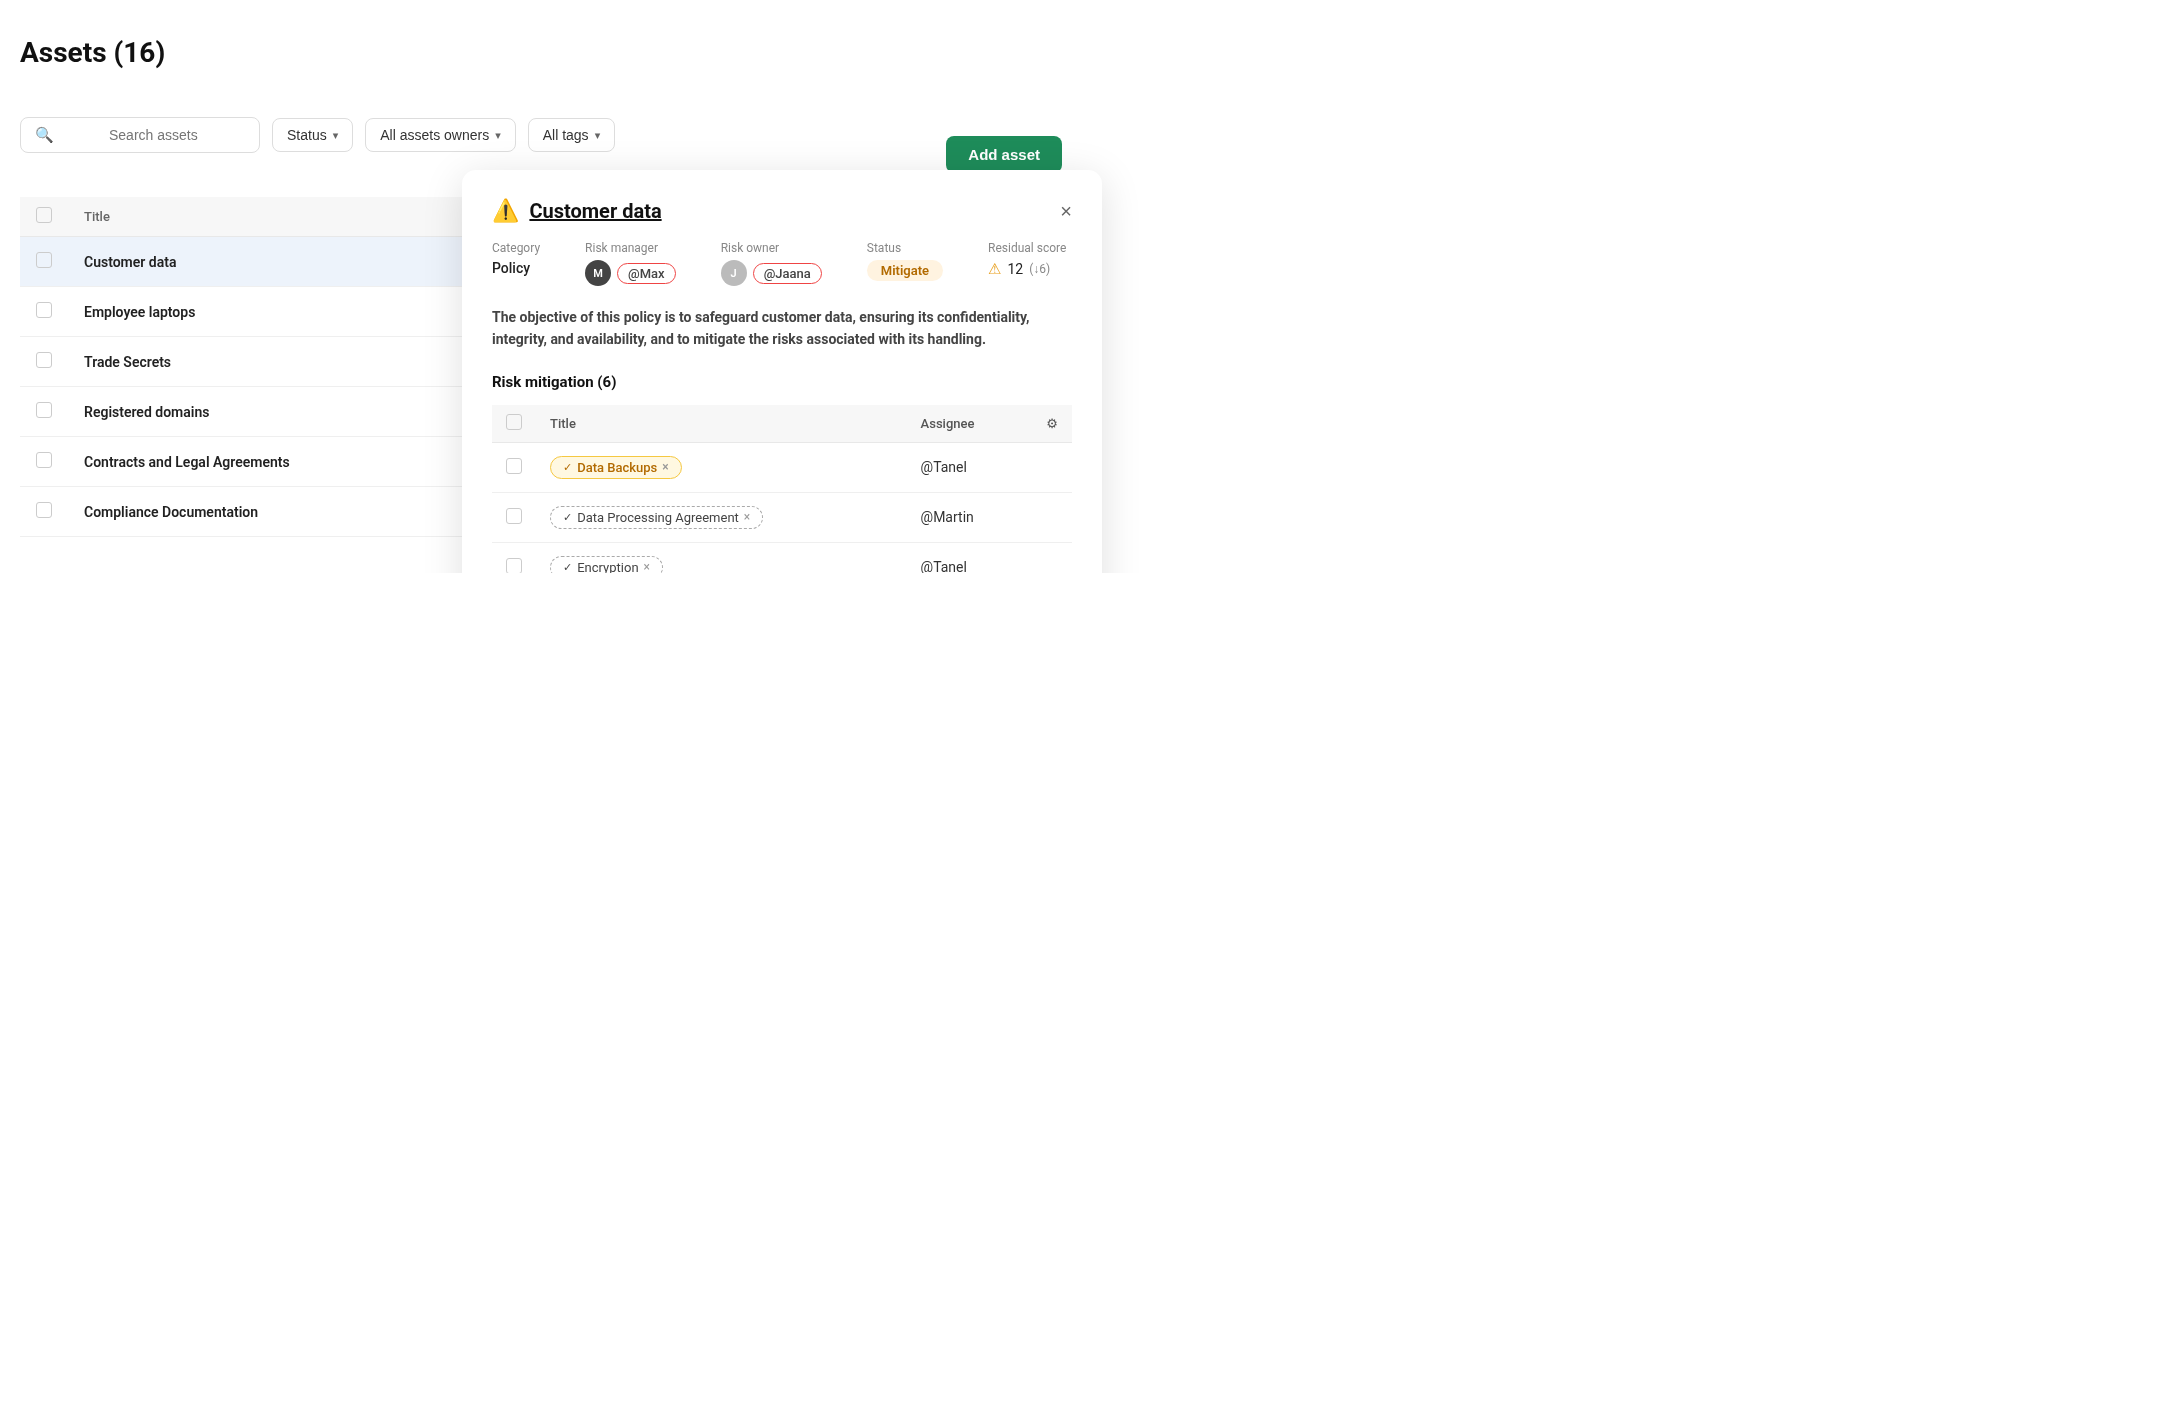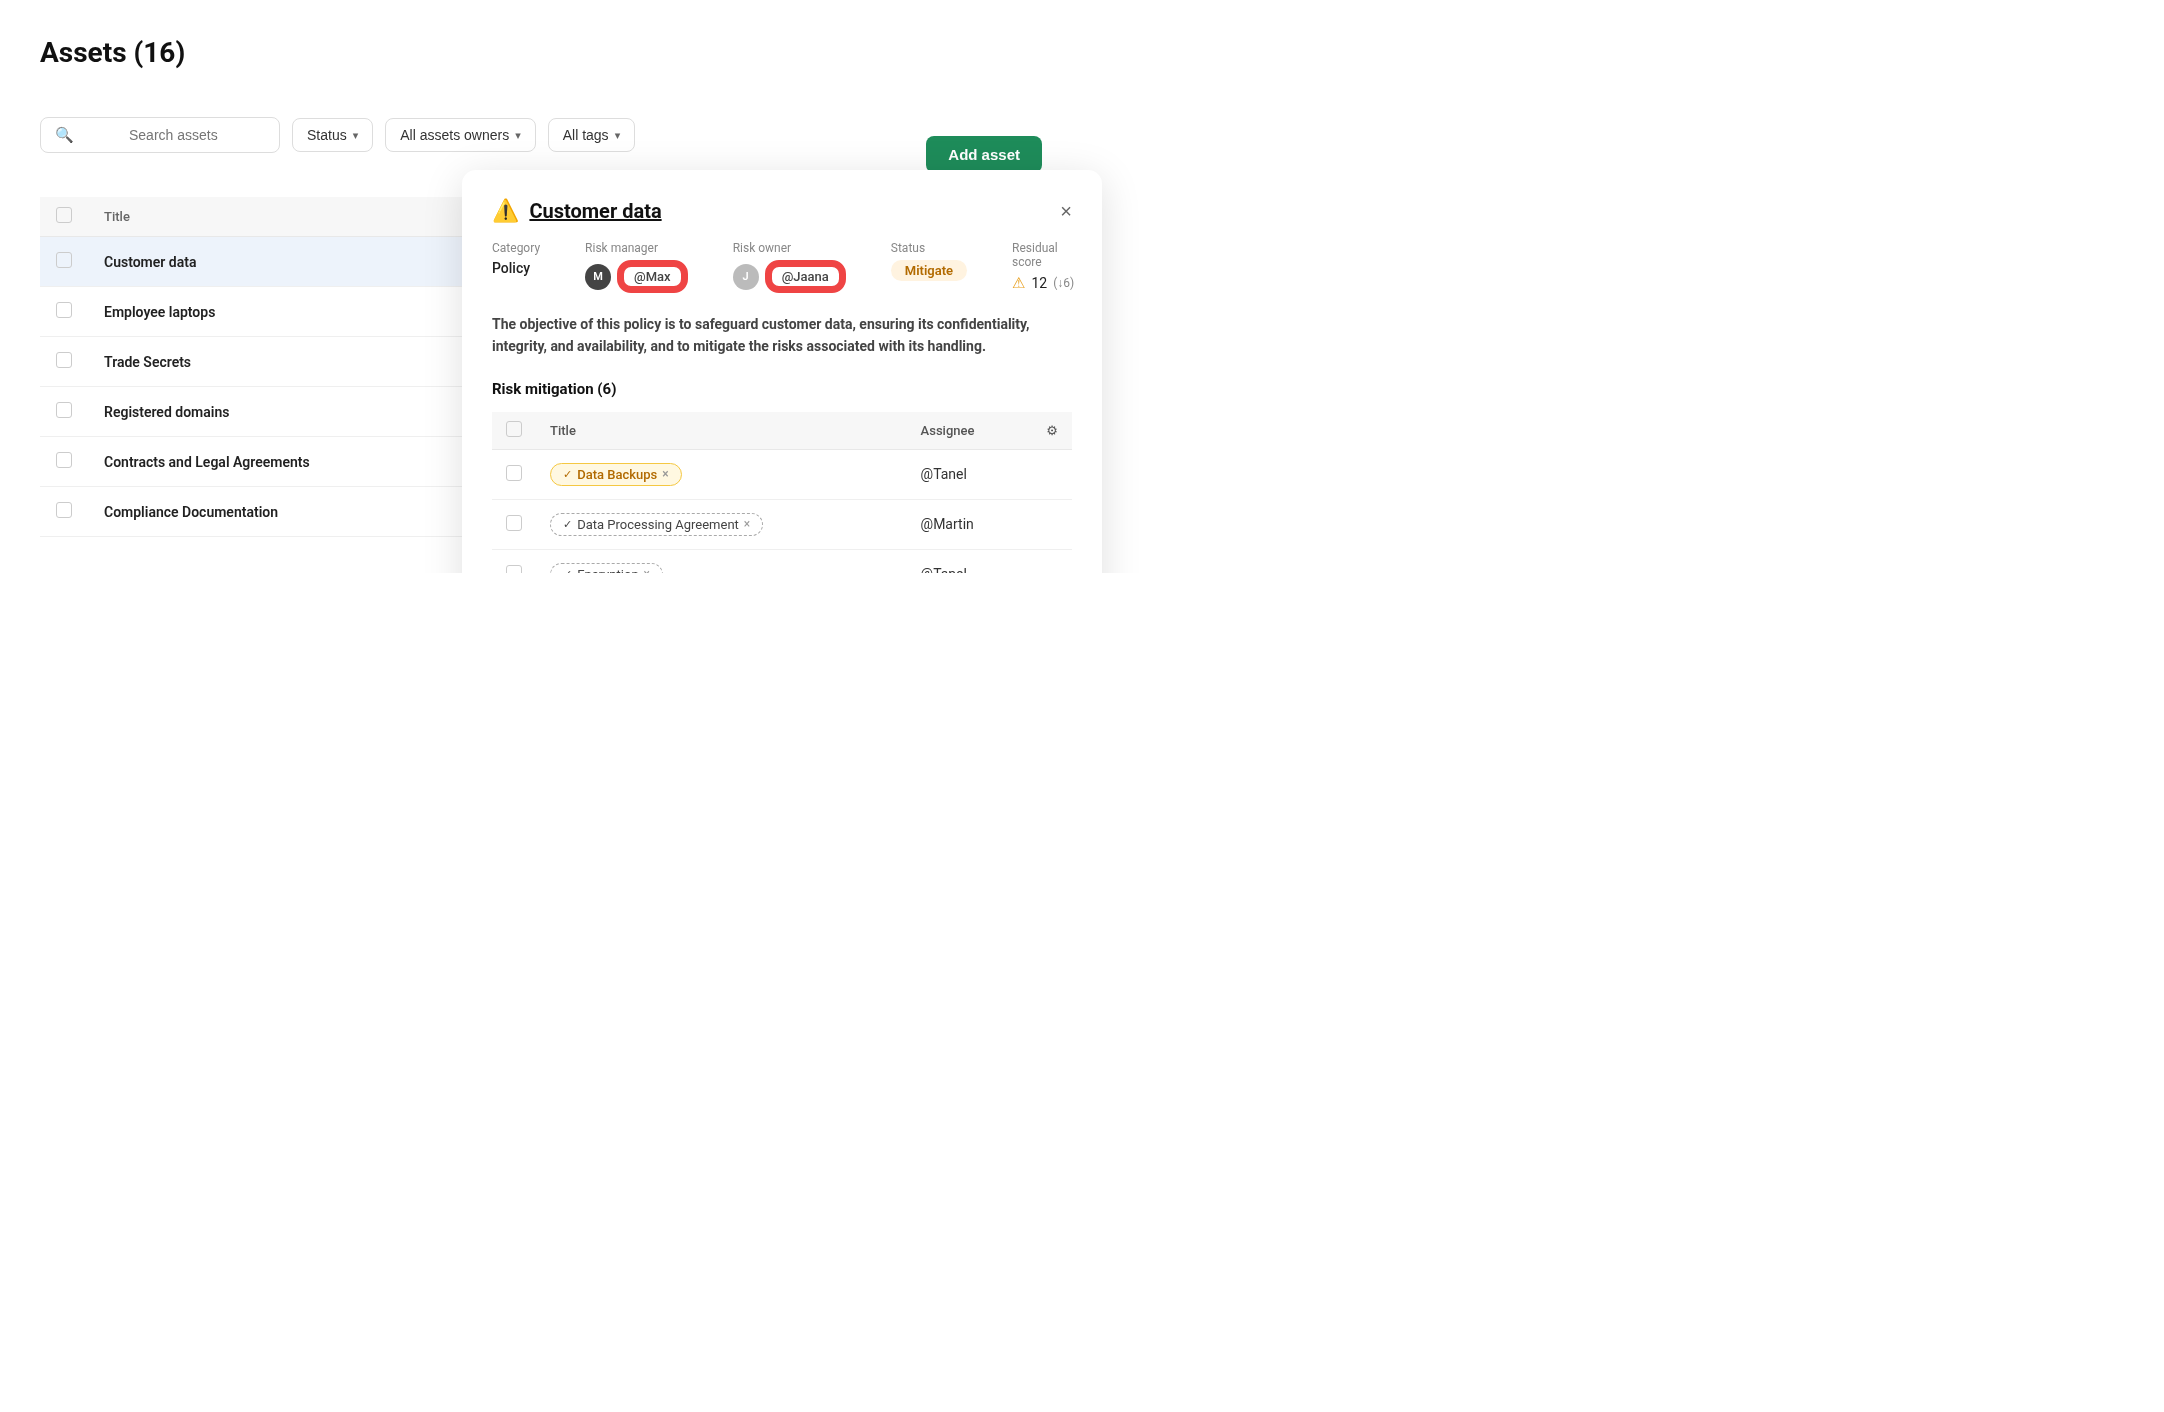--- a/index.html
+++ b/index.html
@@ -3,21 +3,21 @@
   <meta charset="utf-8">
   <style>
     * { box-sizing: border-box; margin: 0; padding: 0; }
     body {
       font-family: -apple-system, BlinkMacSystemFont, 'Segoe UI', Roboto, sans-serif;
       background: #fff;
       color: #1a1a1a;
       font-size: 15px;
     }
     .page {
-      padding: 36px 40px;
+      padding: 36px 20px;
       max-width: 1082px;
       position: relative;
     }
     .page-title {
       font-size: 28px;
       font-weight: 700;
       margin-bottom: 28px;
       color: #111;
     }
     .toolbar {
@@ -187,21 +187,21 @@
       display: inline-flex;
       align-items: center;
       justify-content: center;
       font-size: 11px;
       color: #fff;
       font-weight: 600;
     }
     .avatar.dark { background: #444; }
     .avatar.light { background: #bbb; }
     .user-tag {
-      border: 7px solid #ef4444;
+      border: 1px solid #ef4444;
       border-radius: 14px;
       padding: 2px 10px;
       font-size: 13px;
       color: #444;
     }
     .status-badge {
       background: #fff3e0;
       color: #b26a00;
       border-radius: 14px;
       padding: 3px 14px;

